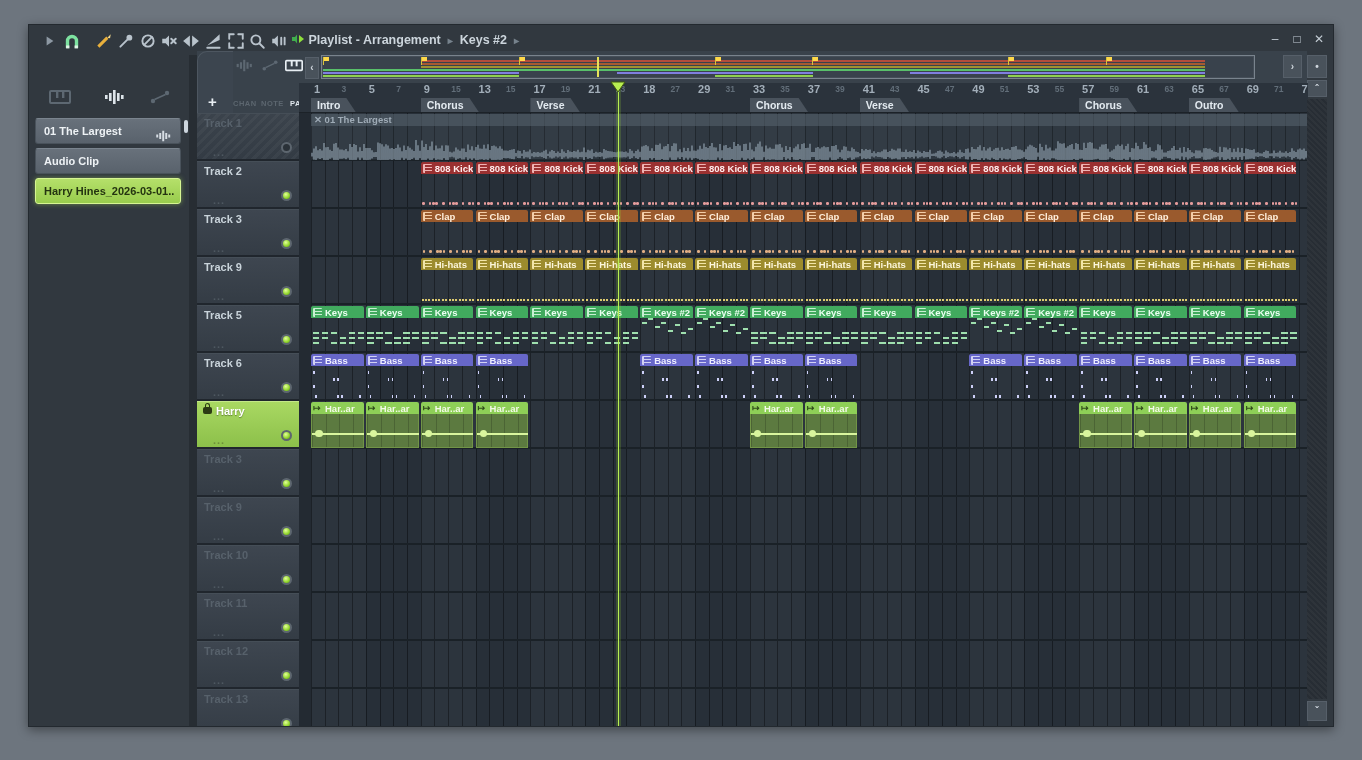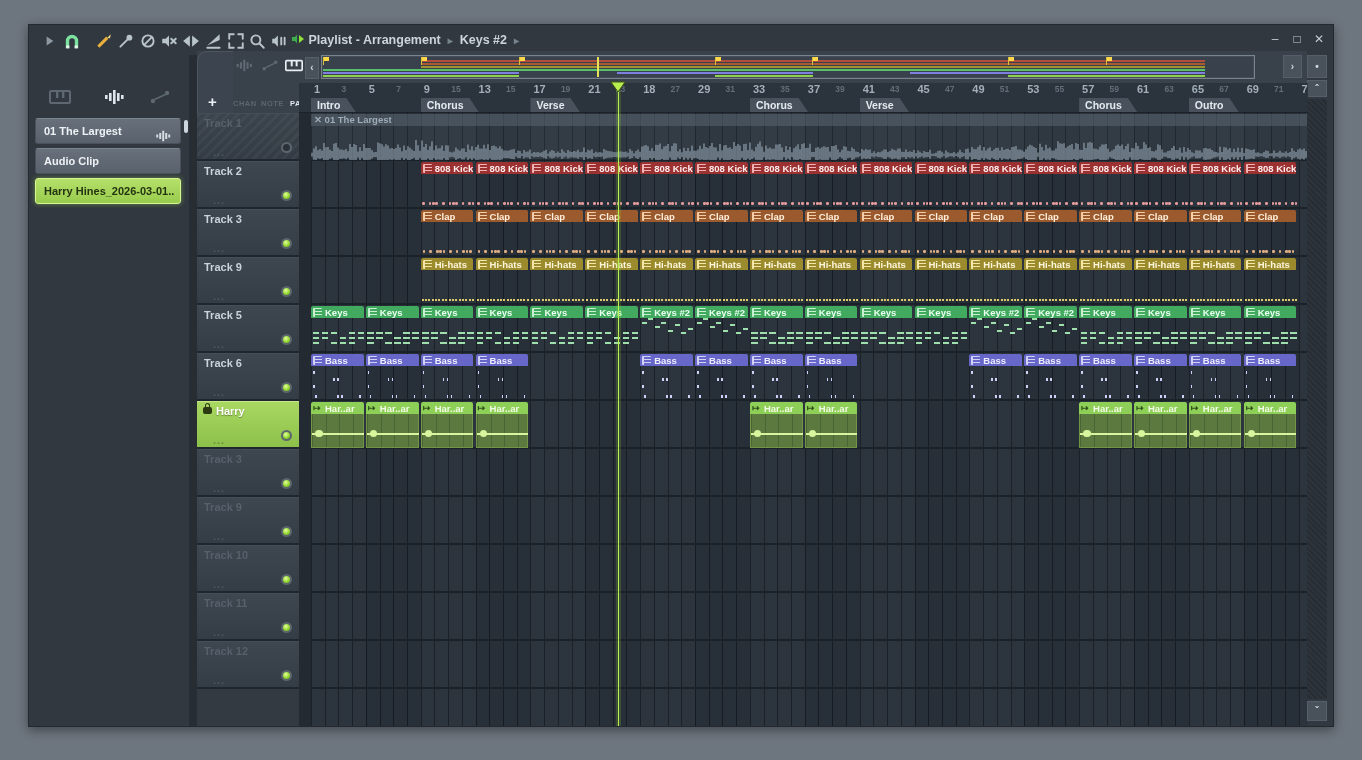--- a/index.html
+++ b/index.html
@@ -452,20 +452,25 @@
       <div class="trow dim" style="top: 480px;">
         <span class="tname">Track 11</span>
         <span class="tdots">...</span>
         <div class="led"></div>
       </div>
       <div class="trow dim" style="top: 528px;">
         <span class="tname">Track 12</span>
         <span class="tdots">...</span>
         <div class="led"></div>
       </div>
+      <div class="trow dim" style="top: 576px;">
+        <span class="tname">Track 13</span>
+        <span class="tdots">...</span>
+        <div class="led"></div>
+      </div>
     </div>
   <div class="grip" id="trackgrip" style="top: 298px; height: 42px;"></div>
   <div class="grid" id="grid">
       <div class="grid-left"></div>
       <div class="clip" style="left: 12px; width: 996px; top: 1px; background: rgba(120, 135, 150, 0.1);">
         <div class="aud-head">✕ 01 The Largest</div>
         <svg style="position:absolute;left:0;top:12px;" width="996" height="34" viewBox="0 0 996 34">
           <path d="M1,26.8L1,30.5M3,22.4L3,33.7M5,20.3L5,35.1M7,24.2L7,32.3M9,23.1L9,33.1M11,24.6L11,32.1M13,17.1L13,37.4M15,21.3L15,34.4M17,21.0L17,34.6M19,23.7L19,32.7M21,25.1L21,31.7M23,17.8L23,36.8M25,16.9L25,37.5M27,21.5L27,34.2M29,23.6L29,32.7M31,23.6L31,32.8M33,24.3L33,32.3M35,22.9L35,33.3M37,25.2L37,31.7M39,18.1L39,36.6M41,20.9L41,34.6M43,17.9L43,36.7M45,19.1L45,35.9M47,25.6L47,31.4M49,21.2L49,34.5M51,25.1L51,31.7M53,18.1L53,36.6M55,22.0L55,33.9M57,21.9L57,34.0M59,22.1L59,33.8M61,24.2L61,32.4M63,26.3L63,30.9M65,26.1L65,31.0M67,16.6L67,37.7M69,17.2L69,37.3M71,18.3L71,36.5M73,20.4L73,35.0M75,18.2L75,36.6M77,19.5L77,35.6M79,22.4L79,33.6M81,21.9L81,34.0M83,23.0L83,33.2M85,22.0L85,33.9M87,18.5L87,36.3M89,21.6L89,34.2M91,25.2L91,31.7M93,19.5L93,35.6M95,23.9L95,32.6M97,20.3L97,35.1M99,21.8L99,34.1M101,23.4L101,32.9M103,25.0L103,31.8M105,14.0L105,39.5M107,19.3L107,35.8M109,24.8L109,32.0M111,14.4L111,39.2M113,21.0L113,34.6M115,18.1L115,36.6M117,24.0L117,32.5M119,20.2L119,35.2M121,15.6L121,38.4M123,24.2L123,32.3M125,19.4L125,35.7M127,22.4L127,33.6M129,22.2L129,33.8M131,19.4L131,35.7M133,24.9L133,31.9M135,19.3L135,35.8M137,19.5L137,35.6M139,25.8L139,31.2M141,26.4L141,30.8M143,25.6L143,31.4M145,21.4L145,34.3M147,23.6L147,32.8M149,24.7L149,32.0M151,22.6L151,33.5M153,22.5L153,33.6M155,25.9L155,31.2M157,18.6L157,36.3M159,23.8L159,32.6M161,20.3L161,35.1M163,24.5L163,32.2M165,21.0L165,34.6M167,18.8L167,36.1M169,22.6L169,33.4M171,22.8L171,33.3M173,18.7L173,36.2M175,22.6L175,33.5M177,18.2L177,36.6M179,23.9L179,32.6M181,19.9L181,35.4M183,19.4L183,35.7M185,20.5L185,34.9M187,22.2L187,33.8M189,20.2L189,35.2M191,22.7L191,33.4M193,24.6L193,32.1M195,24.4L195,32.2M197,24.8L197,31.9M199,24.0L199,32.5M201,23.4L201,32.9M203,23.1L203,33.2M205,26.9L205,30.4M207,24.5L207,32.1M209,24.9L209,31.9M211,27.5L211,30.1M213,24.0L213,32.5M215,25.7L215,31.3M217,25.6L217,31.4M219,23.4L219,32.9M221,27.2L221,30.3M223,25.9L223,31.2M225,26.6L225,30.7M227,26.1L227,31.0M229,26.8L229,30.5M231,26.3L231,30.9M233,24.8L233,32.0M235,23.7L235,32.7M237,27.7L237,29.9M239,25.6L239,31.4M241,23.9L241,32.6M243,25.1L243,31.7M245,27.0L245,30.4M247,25.6L247,31.4M249,26.9L249,30.5M251,23.2L251,33.1M253,25.4L253,31.6M255,27.0L255,30.4M257,24.0L257,32.5M259,25.5L259,31.5M261,25.9L261,31.2M263,25.1L263,31.7M265,25.5L265,31.4M267,23.7L267,32.7M269,26.2L269,31.0M271,25.7L271,31.3M273,21.6L273,34.2M275,26.3L275,30.9M277,23.7L277,32.7M279,24.6L279,32.1M281,23.2L281,33.1M283,26.9L283,30.5M285,25.7L285,31.3M287,26.5L287,30.8M289,26.1L289,31.0M291,26.8L291,30.5M293,23.1L293,33.2M295,24.2L295,32.3M297,24.9L297,31.8M299,25.3L299,31.6M301,25.4L301,31.5M303,26.0L303,31.1M305,26.3L305,30.9M307,25.8L307,31.2M309,25.6L309,31.4M311,25.4L311,31.5M313,25.9L313,31.2M315,25.6L315,31.4M317,26.8L317,30.5M319,23.1L319,33.1M321,24.8L321,31.9M323,27.2L323,30.3M325,24.9L325,31.9M327,23.4L327,32.9M329,25.7L329,31.3M331,20.5L331,35.0M333,19.8L333,35.4M335,19.1L335,35.9M337,20.2L337,35.1M339,24.7L339,32.0M341,22.2L341,33.7M343,24.9L343,31.9M345,18.7L345,36.2M347,19.1L347,35.9M349,17.4L349,37.1M351,23.3L351,33.0M353,20.6L353,34.9M355,20.1L355,35.2M357,18.1L357,36.6M359,25.3L359,31.6M361,20.1L361,35.2M363,17.2L363,37.2M365,17.5L365,37.0M367,25.3L367,31.6M369,23.2L369,33.1M371,26.2L371,31.0M373,21.7L373,34.1M375,25.0L375,31.8M377,22.1L377,33.8M379,25.2L379,31.7M381,19.6L381,35.6M383,24.4L383,32.2M385,24.7L385,32.0M387,23.6L387,32.8M389,19.8L389,35.4M391,22.7L391,33.4M393,17.6L393,37.0M395,21.0L395,34.6M397,22.1L397,33.8M399,20.1L399,35.2M401,17.0L401,37.4M403,21.2L403,34.4M405,21.4L405,34.3M407,25.2L407,31.6M409,17.9L409,36.7M411,24.3L411,32.3M413,19.5L413,35.6M415,19.0L415,36.0M417,21.9L417,34.0M419,21.2L419,34.4M421,23.1L421,33.1M423,16.0L423,38.1M425,19.9L425,35.4M427,17.9L427,36.8M429,19.5L429,35.6M431,25.0L431,31.8M433,18.1L433,36.6M435,17.7L435,36.9M437,24.0L437,32.5M439,16.4L439,37.8M441,23.4L441,33.0M443,25.3L443,31.6M445,20.7L445,34.8M447,17.8L447,36.8M449,15.6L449,38.4M451,20.4L451,35.0M453,25.7L453,31.3M455,19.6L455,35.6M457,22.4L457,33.6M459,21.4L459,34.3M461,22.8L461,33.4M463,22.7L463,33.4M465,18.5L465,36.4M467,18.6L467,36.3M469,18.0L469,36.7M471,21.4L471,34.3M473,26.0L473,31.1M475,19.9L475,35.4M477,24.1L477,32.4M479,20.9L479,34.7M481,26.3L481,30.9M483,22.2L483,33.8M485,20.6L485,34.9M487,18.3L487,36.5M489,23.3L489,33.0M491,18.1L491,36.7M493,17.2L493,37.2M495,22.1L495,33.9M497,21.7L497,34.1M499,17.8L499,36.9M501,26.1L501,31.0M503,26.0L503,31.1M505,21.7L505,34.1M507,21.1L507,34.5M509,22.5L509,33.5M511,21.3L511,34.4M513,20.3L513,35.1M515,21.2L515,34.5M517,21.0L517,34.6M519,25.5L519,31.5M521,20.1L521,35.3M523,20.1L523,35.3M525,19.0L525,36.0M527,23.5L527,32.8M529,26.3L529,30.9M531,23.8L531,32.6M533,20.3L533,35.1M535,20.7L535,34.8M537,24.7L537,32.0M539,25.3L539,31.6M541,21.5L541,34.2M543,22.9L543,33.3M545,25.4L545,31.5M547,25.9L547,31.2M549,27.2L549,30.3M551,22.9L551,33.3M553,24.5L553,32.2M555,23.1L555,33.1M557,24.0L557,32.5M559,23.5L559,32.9M561,26.9L561,30.5M563,25.3L563,31.6M565,27.3L565,30.2M567,26.1L567,31.0M569,26.3L569,30.9M571,25.3L571,31.6M573,23.5L573,32.8M575,23.5L575,32.9M577,26.1L577,31.0M579,25.0L579,31.8M581,22.8L581,33.3M583,23.7L583,32.7M585,24.4L585,32.2M587,22.5L587,33.5M589,22.5L589,33.6M591,25.7L591,31.3M593,26.1L593,31.1M595,23.4L595,32.9M597,26.0L597,31.1M599,25.2L599,31.7M601,26.1L601,31.1M603,24.0L603,32.5M605,26.9L605,30.5M607,24.4L607,32.3M609,25.7L609,31.3M611,27.0L611,30.4M613,25.1L613,31.7M615,25.9L615,31.2M617,26.0L617,31.1M619,23.7L619,32.7M621,27.7L621,29.9M623,27.4L623,30.1M625,26.8L625,30.6M627,25.0L627,31.8M629,24.4L629,32.2M631,25.7L631,31.3M633,27.8L633,29.8M635,24.5L635,32.1M637,26.2L637,31.0M639,27.2L639,30.2M641,27.0L641,30.4M643,25.9L643,31.2M645,27.5L645,30.1M647,26.2L647,31.0M649,23.8L649,32.6M651,26.3L651,30.9M653,27.1L653,30.3M655,23.0L655,33.2M657,22.4L657,33.6M659,26.5L659,30.7M661,21.1L661,34.5M663,23.1L663,33.1M665,23.3L665,33.0M667,21.1L667,34.5M669,19.2L669,35.8M671,24.6L671,32.1M673,21.0L673,34.6M675,24.5L675,32.2M677,22.4L677,33.6M679,21.3L679,34.4M681,25.0L681,31.8M683,23.4L683,32.9M685,21.9L685,34.0M687,21.8L687,34.1M689,24.5L689,32.1M691,21.2L691,34.5M693,23.9L693,32.5M695,22.9L695,33.3M697,22.8L697,33.4M699,24.1L699,32.4M701,21.1L701,34.5M703,20.7L703,34.8M705,19.9L705,35.3M707,23.4L707,32.9M709,23.4L709,32.9M711,24.3L711,32.3M713,25.7L713,31.3M715,23.2L715,33.1M717,20.6L717,34.9M719,18.7L719,36.2M721,19.6L721,35.6M723,21.1L723,34.5M725,22.0L725,33.9M727,26.5L727,30.8M729,17.7L729,36.9M731,21.1L731,34.5M733,24.4L733,32.2M735,18.7L735,36.2M737,22.4L737,33.6M739,21.4L739,34.3M741,24.4L741,32.2M743,24.4L743,32.2M745,22.4L745,33.6M747,15.3L747,38.6M749,17.2L749,37.3M751,17.7L751,36.9M753,17.2L753,37.3M755,21.8L755,34.1M757,20.3L757,35.1M759,19.0L759,36.0M761,18.1L761,36.6M763,23.2L763,33.1M765,17.1L765,37.3M767,18.1L767,36.6M769,23.7L769,32.7M771,23.9L771,32.6M773,16.7L773,37.6M775,22.0L775,33.9M777,16.8L777,37.6M779,16.0L779,38.1M781,16.7L781,37.6M783,22.4L783,33.6M785,22.8L785,33.3M787,23.5L787,32.8M789,20.7L789,34.8M791,18.6L791,36.3M793,18.4L793,36.4M795,18.1L795,36.7M797,22.8L797,33.4M799,25.7L799,31.3M801,24.4L801,32.2M803,23.2L803,33.1M805,19.7L805,35.5M807,18.6L807,36.3M809,20.1L809,35.2M811,18.6L811,36.3M813,23.5L813,32.8M815,19.9L815,35.4M817,17.8L817,36.8M819,25.9L819,31.2M821,22.1L821,33.9M823,22.4L823,33.7M825,16.8L825,37.5M827,19.9L827,35.4M829,23.2L829,33.0M831,22.7L831,33.4M833,15.9L833,38.2M835,18.4L835,36.4M837,22.0L837,33.9M839,21.3L839,34.4M841,24.9L841,31.8M843,25.6L843,31.4M845,24.3L845,32.3M847,18.3L847,36.5M849,19.3L849,35.8M851,23.6L851,32.8M853,26.5L853,30.8M855,26.5L855,30.7M857,24.9L857,31.9M859,24.6L859,32.1M861,22.1L861,33.8M863,20.1L863,35.2M865,24.0L865,32.5M867,23.9L867,32.5M869,21.8L869,34.0M871,26.7L871,30.6M873,21.1L873,34.5M875,25.8L875,31.2M877,22.1L877,33.8M879,24.0L879,32.5M881,26.2L881,31.0M883,27.2L883,30.3M885,24.3L885,32.3M887,24.4L887,32.2M889,24.5L889,32.1M891,26.5L891,30.7M893,22.2L893,33.8M895,21.9L895,33.9M897,22.8L897,33.4M899,22.5L899,33.6M901,24.1L901,32.4M903,25.5L903,31.5M905,25.9L905,31.2M907,26.8L907,30.5M909,20.8L909,34.7M911,25.9L911,31.2M913,21.2L913,34.4M915,21.5L915,34.2M917,23.6L917,32.8M919,22.0L919,33.9M921,26.3L921,30.9M923,22.8L923,33.3M925,25.7L925,31.3M927,21.7L927,34.1M929,26.3L929,30.9M931,21.9L931,34.0M933,27.1L933,30.3M935,22.5L935,33.6M937,23.0L937,33.2M939,23.7L939,32.7M941,24.0L941,32.5M943,23.3L943,33.0M945,26.7L945,30.6M947,26.2L947,31.0M949,27.2L949,30.3M951,27.4L951,30.2M953,26.1L953,31.0M955,24.6L955,32.1M957,25.1L957,31.7M959,27.5L959,30.0M961,27.2L961,30.2M963,24.6L963,32.1M965,27.0L965,30.4M967,26.4L967,30.8M969,24.7L969,32.0M971,26.4L971,30.8M973,26.7L973,30.6M975,25.3L975,31.6M977,27.1L977,30.3M979,26.0L979,31.1M981,22.2L981,33.8M983,24.8L983,31.9M985,26.1L985,31.0M987,23.5L987,32.8M989,22.4L989,33.6M991,23.8L991,32.6M993,22.6L993,33.4M995,25.0L995,31.8" stroke="#90a0ad" stroke-width="1.4" opacity=".85"></path>
         </svg>
       </div>

